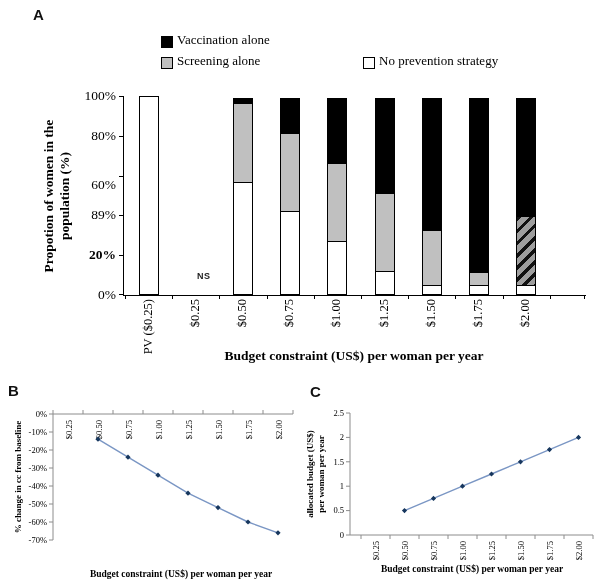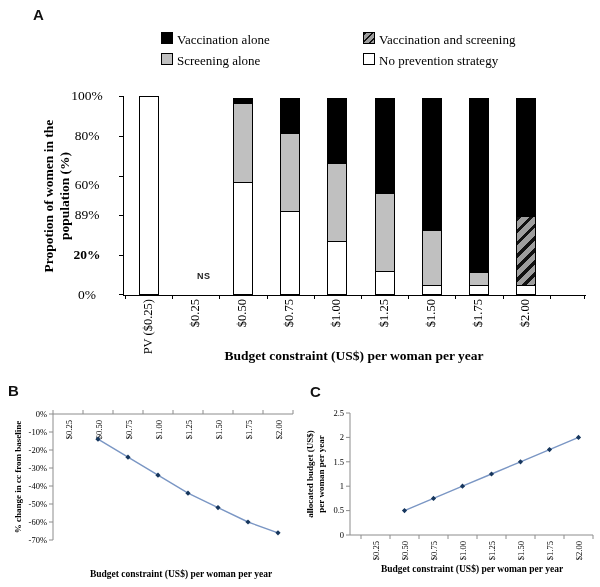--- a/index.html
+++ b/index.html
@@ -1,36 +1,36 @@
 <!DOCTYPE html>
 <html><head>
 <meta charset="utf-8">
 <style>
   html,body{margin:0;padding:0;background:#fff;}
   #fig{position:relative;width:600px;height:587px;background:#fff;overflow:hidden;
        font-family:"Liberation Serif",serif;color:#000;}
   .pl{position:absolute;font:bold 15px "Liberation Sans",sans-serif;color:#111;}
   
   #legend{position:absolute;left:155px;top:30px;width:445px;height:48px;}
-  .lg-item{position:absolute;display:flex;align-items:flex-start;gap:4px;font-size:13px;white-space:nowrap;}
+  .lg-item{position:absolute;display:flex;align-items:flex-end;gap:4px;font-size:13px;white-space:nowrap;}
   .lg-sw{width:10px;height:10px;border:1px solid #000;flex:0 0 auto;}
   #a-plot{position:absolute;left:123px;top:96px;width:462px;height:199px;
           border-left:1px solid #000;border-bottom:1px solid #000;}
   #a-slots{position:absolute;left:1px;top:0;width:425px;height:199px;display:flex;}
   .a-slot{position:relative;height:199px;flex:0 0 auto;}
   .a-bar{position:absolute;bottom:0;left:50%;transform:translateX(-50%);width:20px;
          display:flex;flex-direction:column-reverse;}
   .a-seg{box-sizing:border-box;border:1px solid #000;width:100%;}
   .a-seg + .a-seg{margin-bottom:-1px;}
   .hatch{background:repeating-linear-gradient(135deg,#111 0 3.5px,#9e9e9e 3.5px 8.5px);}
   .lg-hatch{background:repeating-linear-gradient(135deg,#111 0 2px,#9e9e9e 2px 5px);}
   .a-ytm{position:absolute;left:-5px;width:5px;height:1px;background:#000;}
   .a-xtm{position:absolute;top:100%;width:1px;height:4px;background:#000;}
   #a-ylabs{position:absolute;left:58px;top:96px;width:62px;height:199px;}
-  .a-ytick{position:absolute;right:4px;width:58px;text-align:center;font-size:13.5px;line-height:18px;}
+  .a-ytick{position:absolute;right:4px;width:58px;text-align:right;font-size:13.5px;line-height:18px;}
   #a-xlabels{position:absolute;left:124px;top:299px;width:425px;height:70px;}
   .a-xlab{position:absolute;top:0;writing-mode:vertical-rl;transform:rotate(180deg);
           font-size:12.5px;line-height:14px;white-space:nowrap;}
   .a-ns{position:absolute;bottom:14px;text-align:center;
         font:bold 9px "Liberation Sans",sans-serif;letter-spacing:.5px;color:#222;}
   #a-ylabel{position:absolute;left:32px;top:96px;width:48px;height:199px;}
   #a-ylabel .inner{position:absolute;top:50%;left:50%;transform:translate(-50%,-50%) rotate(-90deg);
         width:199px;text-align:center;font-weight:bold;font-size:13.5px;line-height:15.5px;}
   #a-xtitle{position:absolute;left:123px;top:348px;width:462px;text-align:center;
         font-weight:bold;font-size:13.5px;}
@@ -44,24 +44,20 @@
 <div id="fig">
 
   <div class="pl" style="left:33px;top:6px;">A</div>
   <div class="pl" style="left:8px;top:382px;">B</div>
   <div class="pl" style="left:310px;top:383px;">C</div>
 
   <div id="legend">
       <div class="lg-item" style="left: 6px; top: 2px;">
         <span class="lg-sw" style="background: rgb(0, 0, 0);"></span>
         <span>Vaccination alone</span>
-      </div>
-      <div class="lg-item" style="left: 208px; top: 2px;">
-        <span class="lg-sw lg-hatch"></span>
-        <span>Vaccination and screening</span>
       </div>
       <div class="lg-item" style="left: 6px; top: 23px;">
         <span class="lg-sw" style="background: rgb(192, 192, 192);"></span>
         <span>Screening alone</span>
       </div>
       <div class="lg-item" style="left: 208px; top: 23px;">
         <span class="lg-sw" style="background: rgb(255, 255, 255);"></span>
         <span>No prevention strategy</span>
       </div>
     </div>

